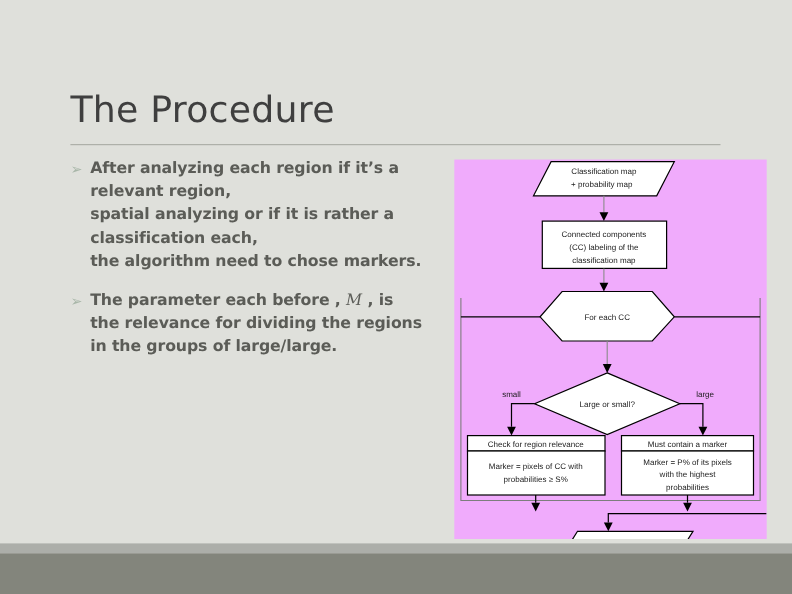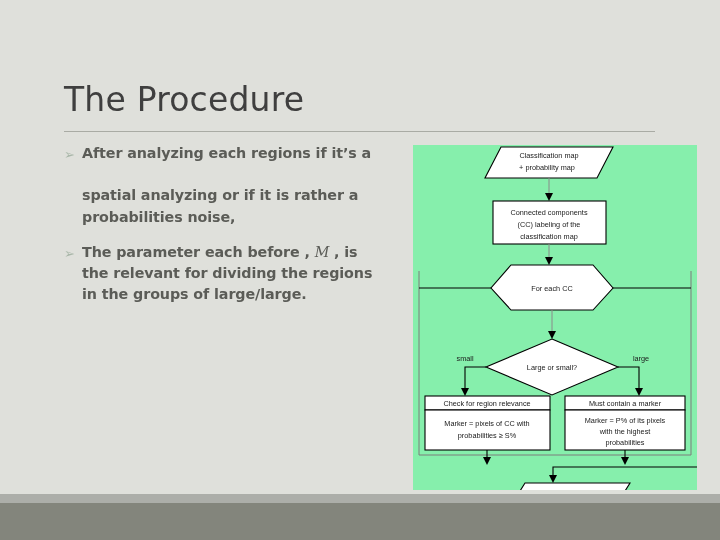--- a/index.html
+++ b/index.html
@@ -80,21 +80,21 @@
     font-weight: normal;
   }
 
   
   #flowchart-panel {
     position: absolute;
     left: 413px;
     top: 145px;
     width: 284px;
     height: 345px;
-    background: #86efac;
+    background: #f0abfc;
     overflow: hidden;
   }
   #flowchart-svg {
     display: block;
     width: 284px;
     height: 345px;
   }
   .fc-text {
     font-family: "Liberation Sans", sans-serif;
     font-size: 7.3px;
@@ -146,26 +146,26 @@
 
   <div id="title-block">
     <div id="page-title">The Procedure</div>
   </div>
   <div id="title-divider"></div>
 
   <div id="body-column">
 
     <div class="bullet-para">
       <span class="bullet-marker">➢</span>
-      <span class="bullet-text"><span>After analyzing each regions if it’s a</span><br><br><span>spatial analyzing or if it is rather a</span><br><span>probabilities noise,</span><br></span>
+      <span class="bullet-text"><span>After analyzing each region if it’s a</span><br><span>relevant region,</span><br><span>spatial analyzing or if it is rather a</span><br><span>classification each,</span><br><span>the algorithm need to chose markers.</span></span>
     </div>
 
     <div class="bullet-para">
       <span class="bullet-marker">➢</span>
-      <span class="bullet-text"><span>The parameter each before , </span><span class="ital">M</span><span> , is</span><br><span>the relevant for dividing the regions</span><br><span>in the groups of large/large.</span></span>
+      <span class="bullet-text"><span>The parameter each before , </span><span class="ital">M</span><span> , is</span><br><span>the relevance for dividing the regions</span><br><span>in the groups of large/large.</span></span>
     </div>
 
   </div>
 
   <div id="flowchart-panel">
     <svg id="flowchart-svg" viewBox="0 0 284 345" xmlns="http://www.w3.org/2000/svg">
 
       <path class="fc-loopbox" d="M 6 126 L 6 310 L 278 310 L 278 126"></path>
 
       <polygon class="fc-shape" points="88,2 200,2 184,33 72,33"></polygon>

